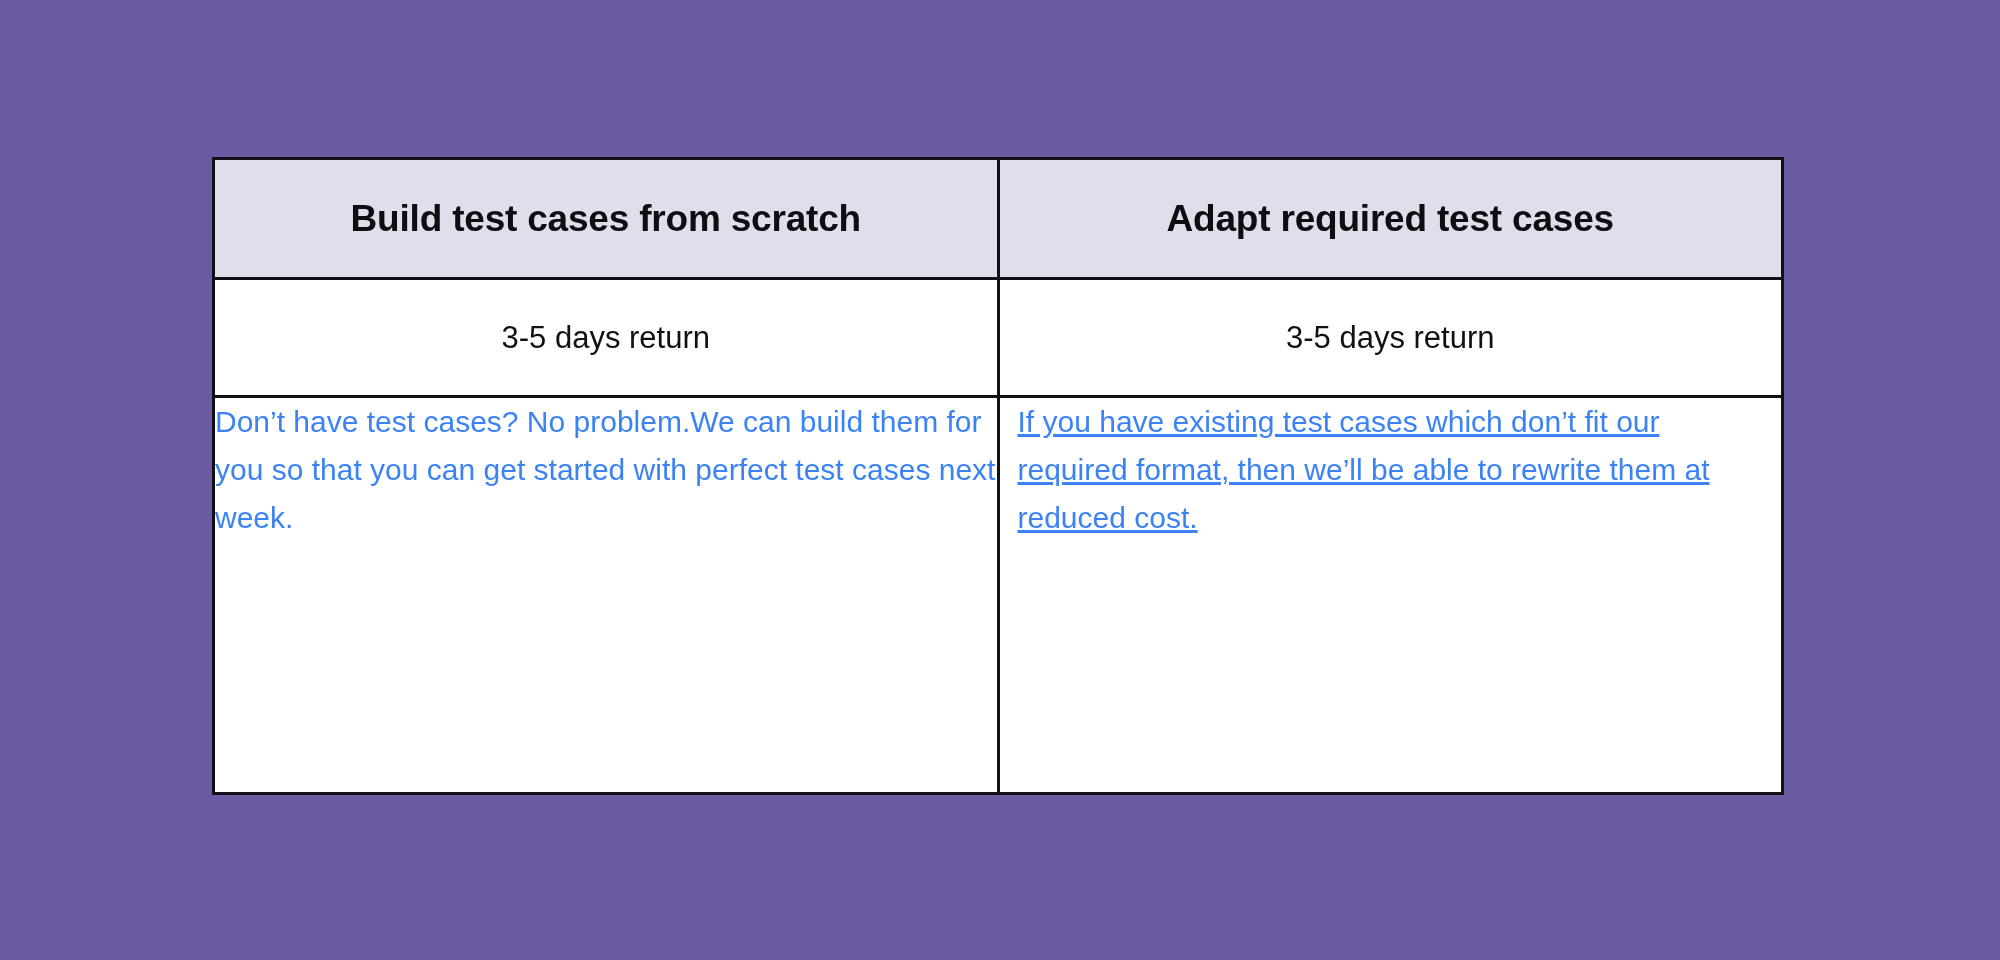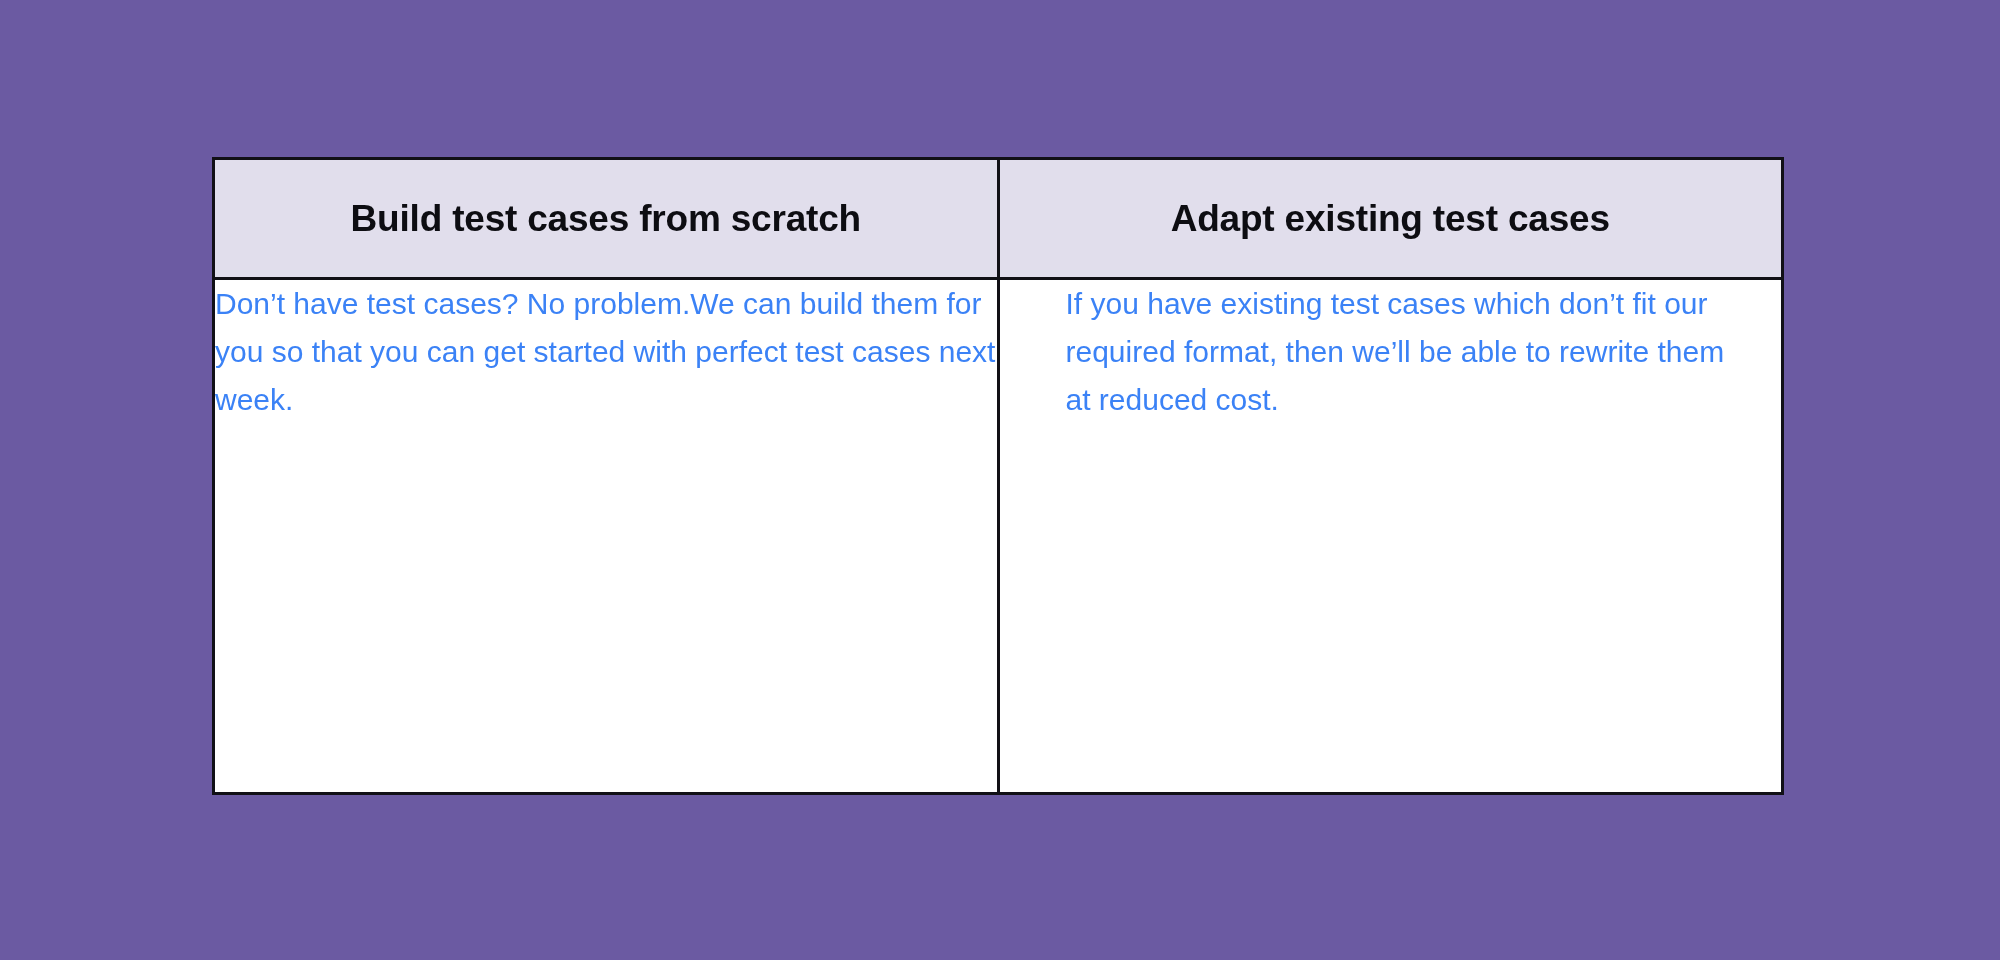--- a/index.html
+++ b/index.html
@@ -82,22 +82,23 @@
     vertical-align: top;
     text-align: left;
     color: #3b82f6;
     font-size: 30px;
     font-weight: 400;
     line-height: 1.6;
     padding: 48px 40px 40px 52px;
   }
 
   .body-row td.right-cell {
-    padding-left: 66px;
+    padding-left: 18px;
     padding-right: 34px;
+    text-decoration: underline;
   }
 
   .cell-text {
     display: block;
     max-width: 100%;
   }
 </style>
 </head>
 <body>
 
@@ -106,25 +107,29 @@
   <div class="table-wrap">
     <table class="compare">
       <colgroup>
         <col>
         <col>
       </colgroup>
 
       <thead>
         <tr class="hdr-row">
           <th>Build test cases from scratch</th>
-          <th>Adapt existing test cases</th>
+          <th>Adapt required test cases</th>
         </tr>
       </thead>
 
       <tbody>
+        <tr class="turn-row">
+          <td>3-5 days return</td>
+          <td>3-5 days return</td>
+        </tr>
 
         <tr class="body-row">
           <td class="left-cell">
             <span class="cell-text">Don’t have test cases? No problem.We can build them for you so that you can get started with perfect test cases next week.</span>
           </td>
           <td class="right-cell">
             <span class="cell-text">If you have existing test cases which don’t fit our required format, then we’ll be able to rewrite them at reduced cost.</span>
           </td>
         </tr>
       </tbody>

